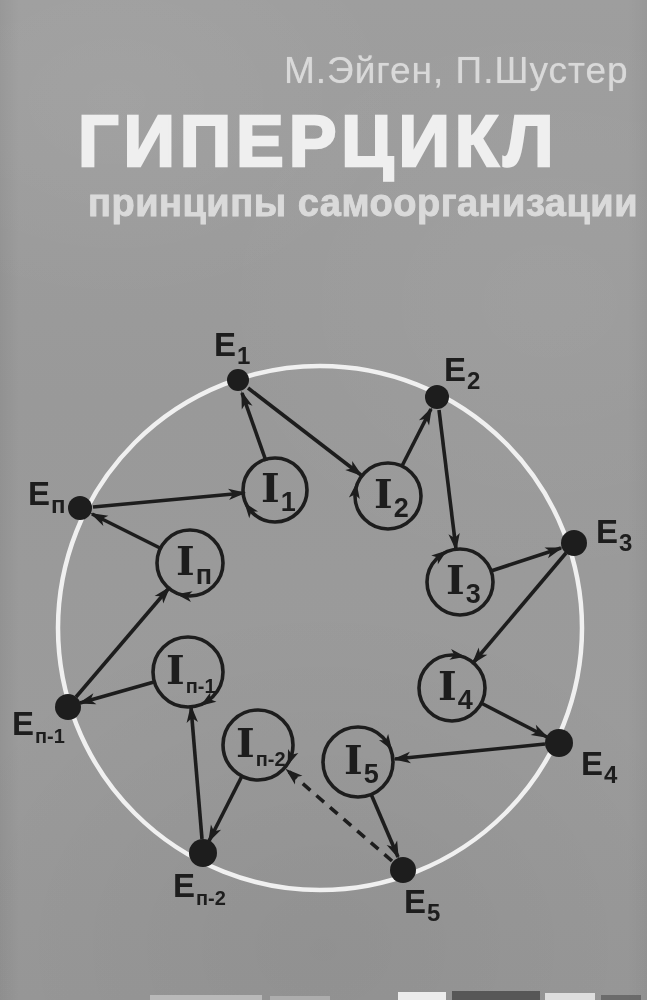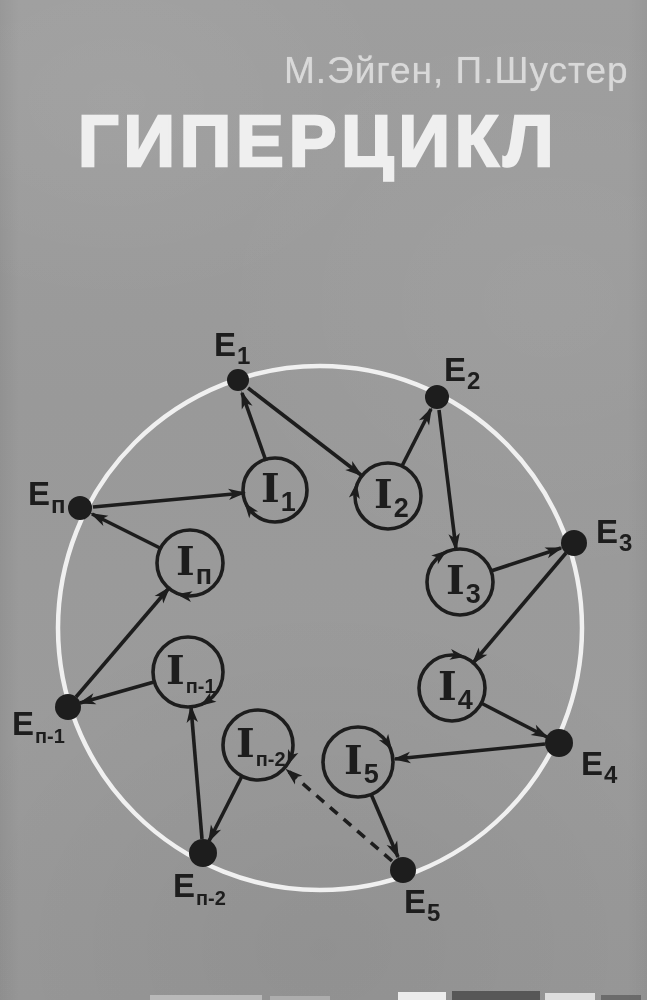--- a/index.html
+++ b/index.html
@@ -61,20 +61,21 @@
   .i-sub-s{font-family:"Liberation Sans",sans-serif;font-weight:bold;font-size:20px;}
 </style>
 </head>
 <body>
 
 <div id="cover">
   <div class="texture"></div>
 
   <div class="authors">М.Эйген, П.Шустер</div>
   <div class="title">ГИПЕРЦИКЛ</div>
+  <div class="subtitle line1">принципы самоорганизации</div>
 
   <svg id="diagram-svg" width="647" height="1000" viewBox="0 0 647 1000">
     <defs>
       <marker id="ah" markerUnits="userSpaceOnUse" markerWidth="22" markerHeight="16" refX="16" refY="6.2" orient="auto">
         <path d="M0.5,0.5 L18,6.2 L0.5,11.9 L5,6.2 Z" fill="#1d1d1d"></path>
       </marker>
     </defs>
     <g id="diagram-root">
         <circle cx="320" cy="628" r="262" fill="none" stroke="#f4f4f4" stroke-width="4.5" opacity="0.95"></circle>
         <line x1="93" y1="507" x2="244" y2="493" stroke="#1d1d1d" stroke-width="3.6" marker-end="url(#ah)"></line>

